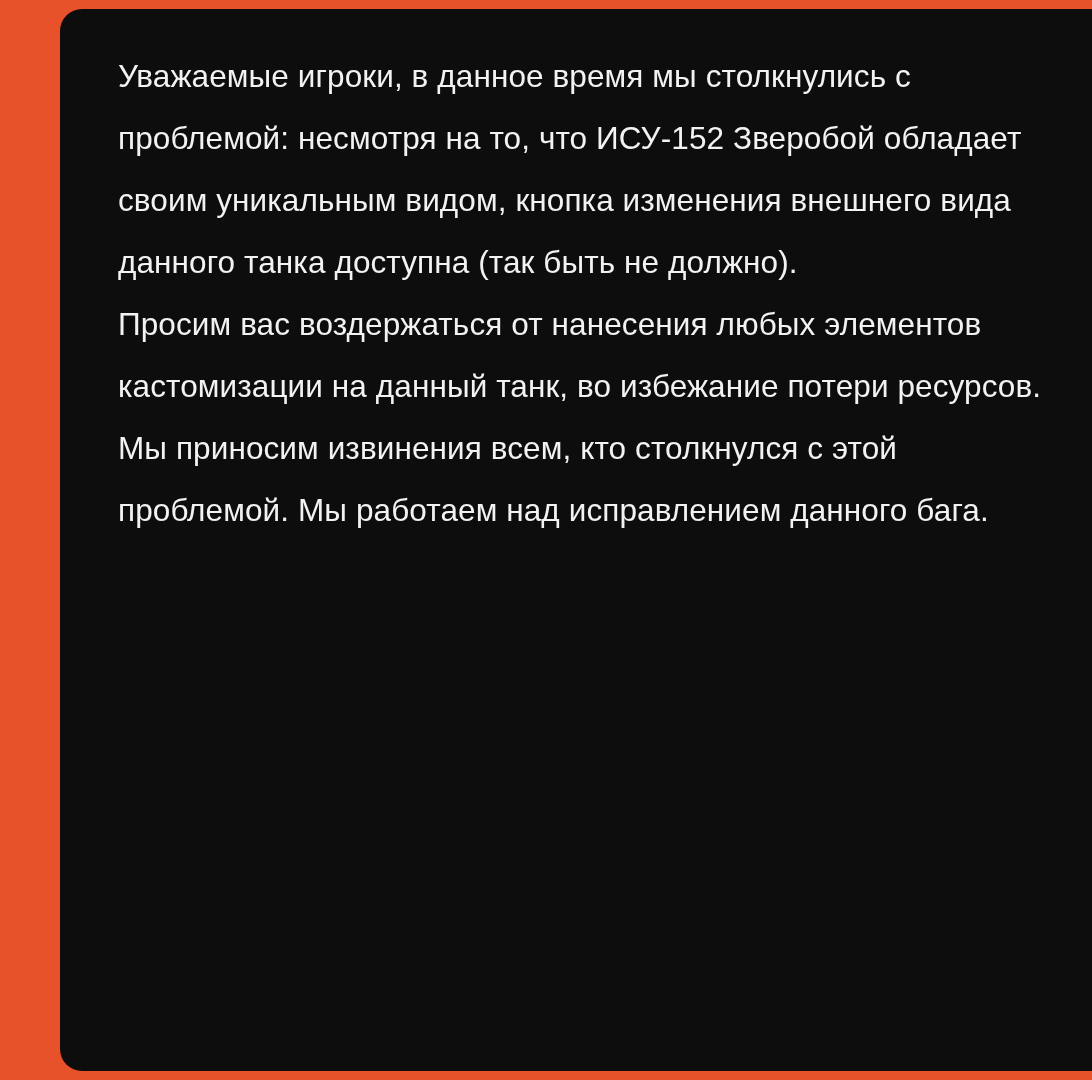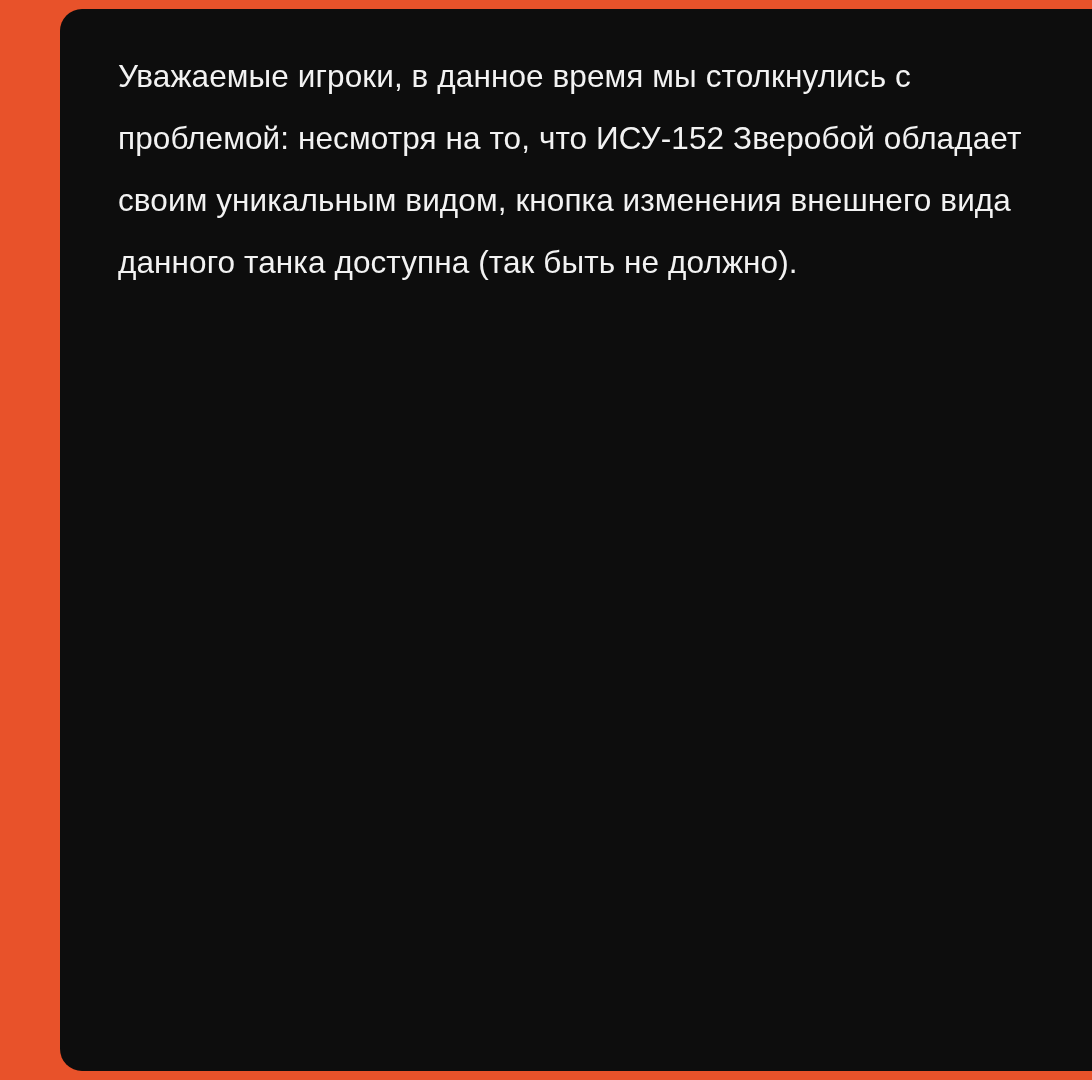--- a/index.html
+++ b/index.html
@@ -44,15 +44,17 @@
     padding: 0;
   }
 </style>
 </head>
 <body>
 
 <div class="screen">
   <div class="card">
     <div class="message-body">
       <p class="paragraph">Уважаемые игроки, в данное время мы столкнулись с проблемой: несмотря на то, что ИСУ-152 Зверобой обладает своим уникальным видом, кнопка изменения внешнего вида данного танка доступна (так быть не должно).</p>
+      <p class="paragraph">Просим вас воздержаться от нанесения любых элементов кастомизации на данный танк, во избежание потери ресурсов.</p>
+      <p class="paragraph">Мы приносим извинения всем, кто столкнулся с этой проблемой. Мы работаем над исправлением данного бага.</p>
     </div>
   </div>
 </div>
 
 </body></html>

